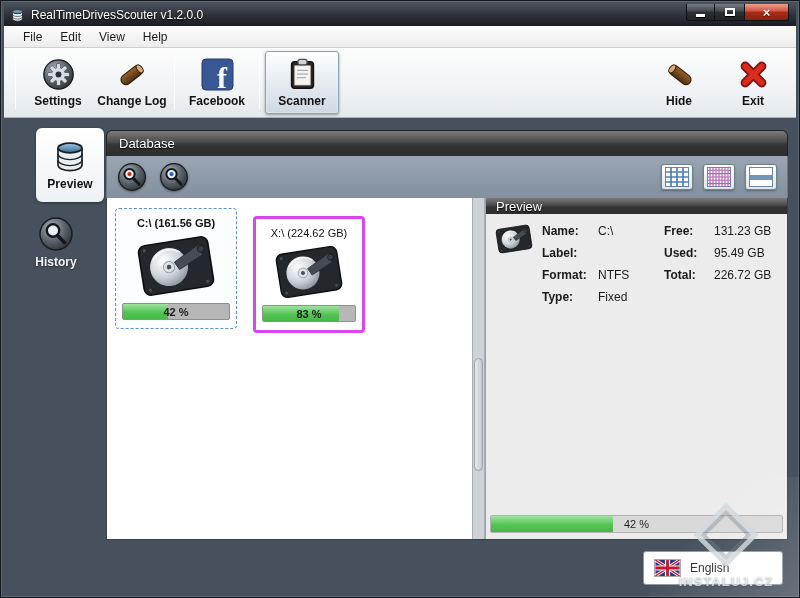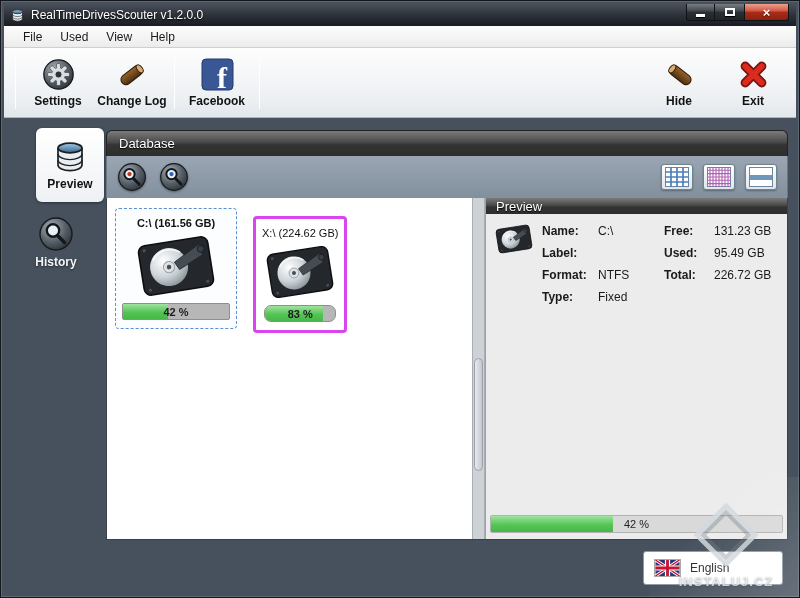--- a/index.html
+++ b/index.html
@@ -80,21 +80,21 @@
   .drives-panel { flex:1; background:#fff; padding:10px 8px; display:flex; align-items:flex-start; gap:16px; }
   .tile { display:flex; flex-direction:column; align-items:center; gap:6px; padding:8px 6px; border-radius:4px; }
   .tile.selected { border:1px dashed #5a8fd0; background:#fcfdff; }
   .tile.plain { border:3px solid #d946ef; margin-top:8px; }
   .tile-title { font-size:11px; color:#111; }
   .tile.selected .tile-title { font-weight:bold; }
   .tile-hdd { width:86px; height:62px; }
   .tile.plain .tile-hdd { width:74px; height:54px; }
   .pbar { position:relative; height:17px; width:108px; background:#b7b7b7; border:1px solid #8f8f8f;
           border-radius:2px; overflow:hidden; }
-  .tile.plain .pbar { width:72px;border-radius:7px; }
+  .tile.plain .pbar { width:94px; }
   .pbar-fill { position:absolute; left:0; top:0; bottom:0;
           background:linear-gradient(#9fe49f,#55c455 55%,#46b846); }
   .pbar-label { position:absolute; inset:0; display:flex; align-items:center; justify-content:center;
           font-size:11px; font-weight:bold; color:#1c1c1c; }
 
   .vscroll { width:13px; background:#cdd2d7; border-left:1px solid #a8aeb4; border-right:1px solid #a8aeb4; position:relative; }
   .vscroll-thumb { position:absolute; left:1px; right:1px; top:47%; height:33%;
           background:linear-gradient(90deg,#e8ebee,#c2c8cd); border:1px solid #9aa1a8; border-radius:6px; }
 
   .preview-panel { width:302px; display:flex; flex-direction:column; background:#ececec; border-left:1px solid #9aa2aa; }
@@ -233,21 +233,21 @@
     <div class="win-btn max">
         <span class="glyph-max"></span>
       </div>
     <div class="win-btn close">
         <span>×</span>
       </div>
   </div>
 
   <div class="menubar">
     <span class="menu-item">File</span>
-    <span class="menu-item">Used</span>
+    <span class="menu-item">Edit</span>
     <span class="menu-item">View</span>
     <span class="menu-item">Help</span>
   </div>
 
   <div class="toolbar">
     <div class="tb-sep"></div>
     <div class="tb-btn">
       <svg>
           <use href="#icon-gear"></use>
         </svg>
@@ -261,20 +261,26 @@
     </div>
     <div class="tb-sep"></div>
     <div class="tb-btn">
       <svg viewBox="0 0 33 33">
         <rect x="1" y="1" width="31" height="31" rx="4" fill="#3a5795" stroke="#26386a"></rect>
         <text x="21" y="30" text-anchor="middle" font-family="Liberation Serif, serif" font-size="30" font-weight="bold" fill="#ffffff">f</text>
       </svg>
       <span class="tb-label">Facebook</span>
     </div>
     <div class="tb-sep"></div>
+    <div class="tb-btn selected">
+      <svg>
+          <use href="#icon-clip"></use>
+        </svg>
+      <span class="tb-label">Scanner</span>
+    </div>
     <div class="tb-spacer"></div>
     <div class="tb-btn">
       <svg style="transform:scaleX(-1)">
           <use href="#icon-wood"></use>
         </svg>
       <span class="tb-label">Hide</span>
     </div>
     <div class="tb-btn">
       <svg>
           <use href="#icon-x"></use>

